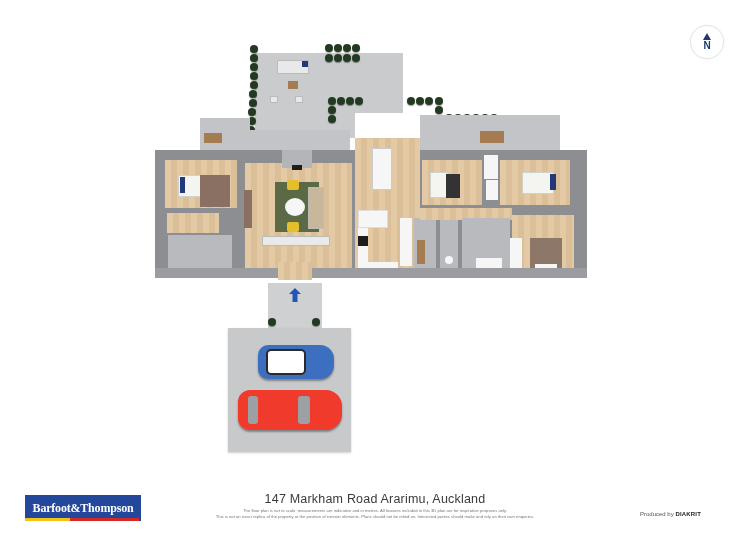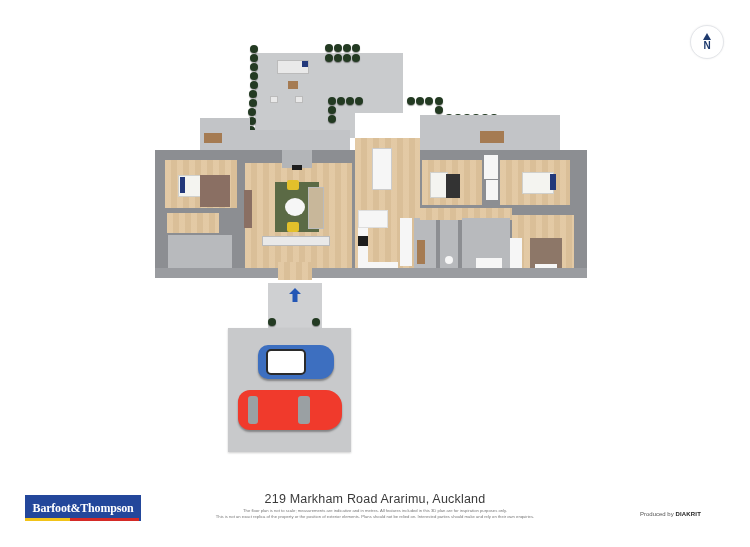--- a/index.html
+++ b/index.html
@@ -196,20 +196,20 @@
       <div class="w2"></div>
     </div>
 </div>
 
 <div class="abs logo">
   <span>Barfoot&amp;Thompson</span>
 </div>
 <div class="abs logo-stripe-y"></div>
 <div class="abs logo-stripe-r"></div>
 
-<div class="abs address">219 Markham Road Ararimu, Auckland</div>
+<div class="abs address">147 Markham Road Ararimu, Auckland</div>
 <div class="abs disc1">The floor plan is not to scale; measurements are indicative and in metres. All features included in this 3D plan are for inspiration purposes only.</div>
 <div class="abs disc2">This is not an exact replica of the property or the position of exterior elements. Plans should not be relied on. Interested parties should make and rely on their own enquiries.</div>
 
 <div class="abs producer">
   <span>Produced by</span>
   <b>DIAKRIT</b>
 </div>
 
 </body></html>

